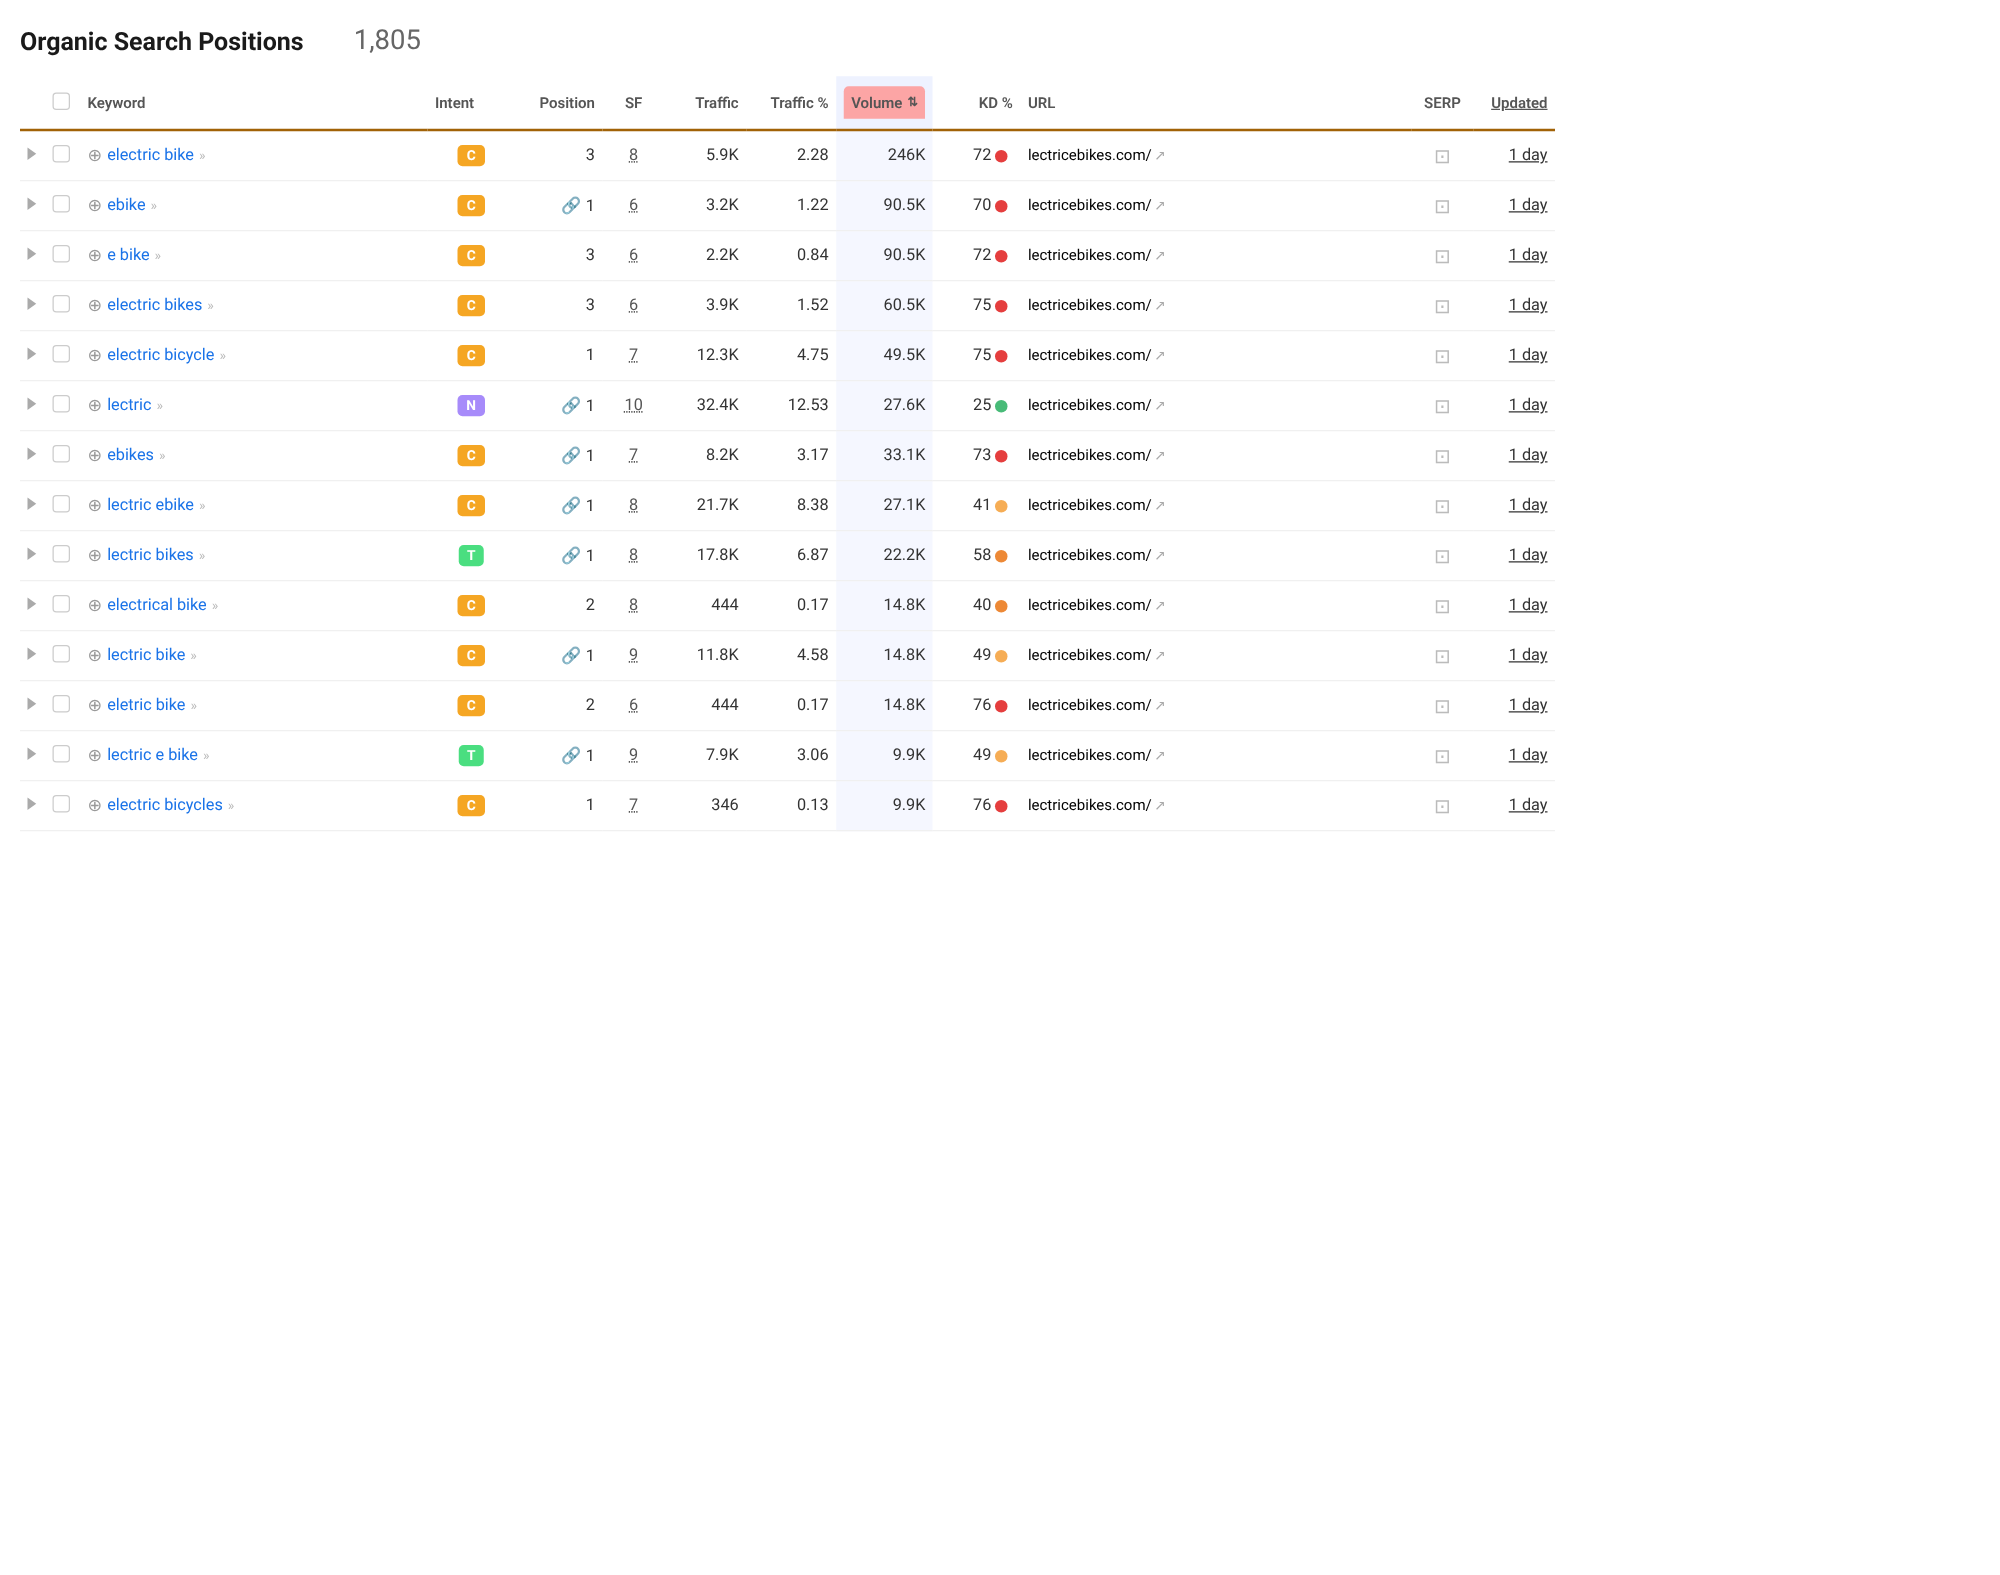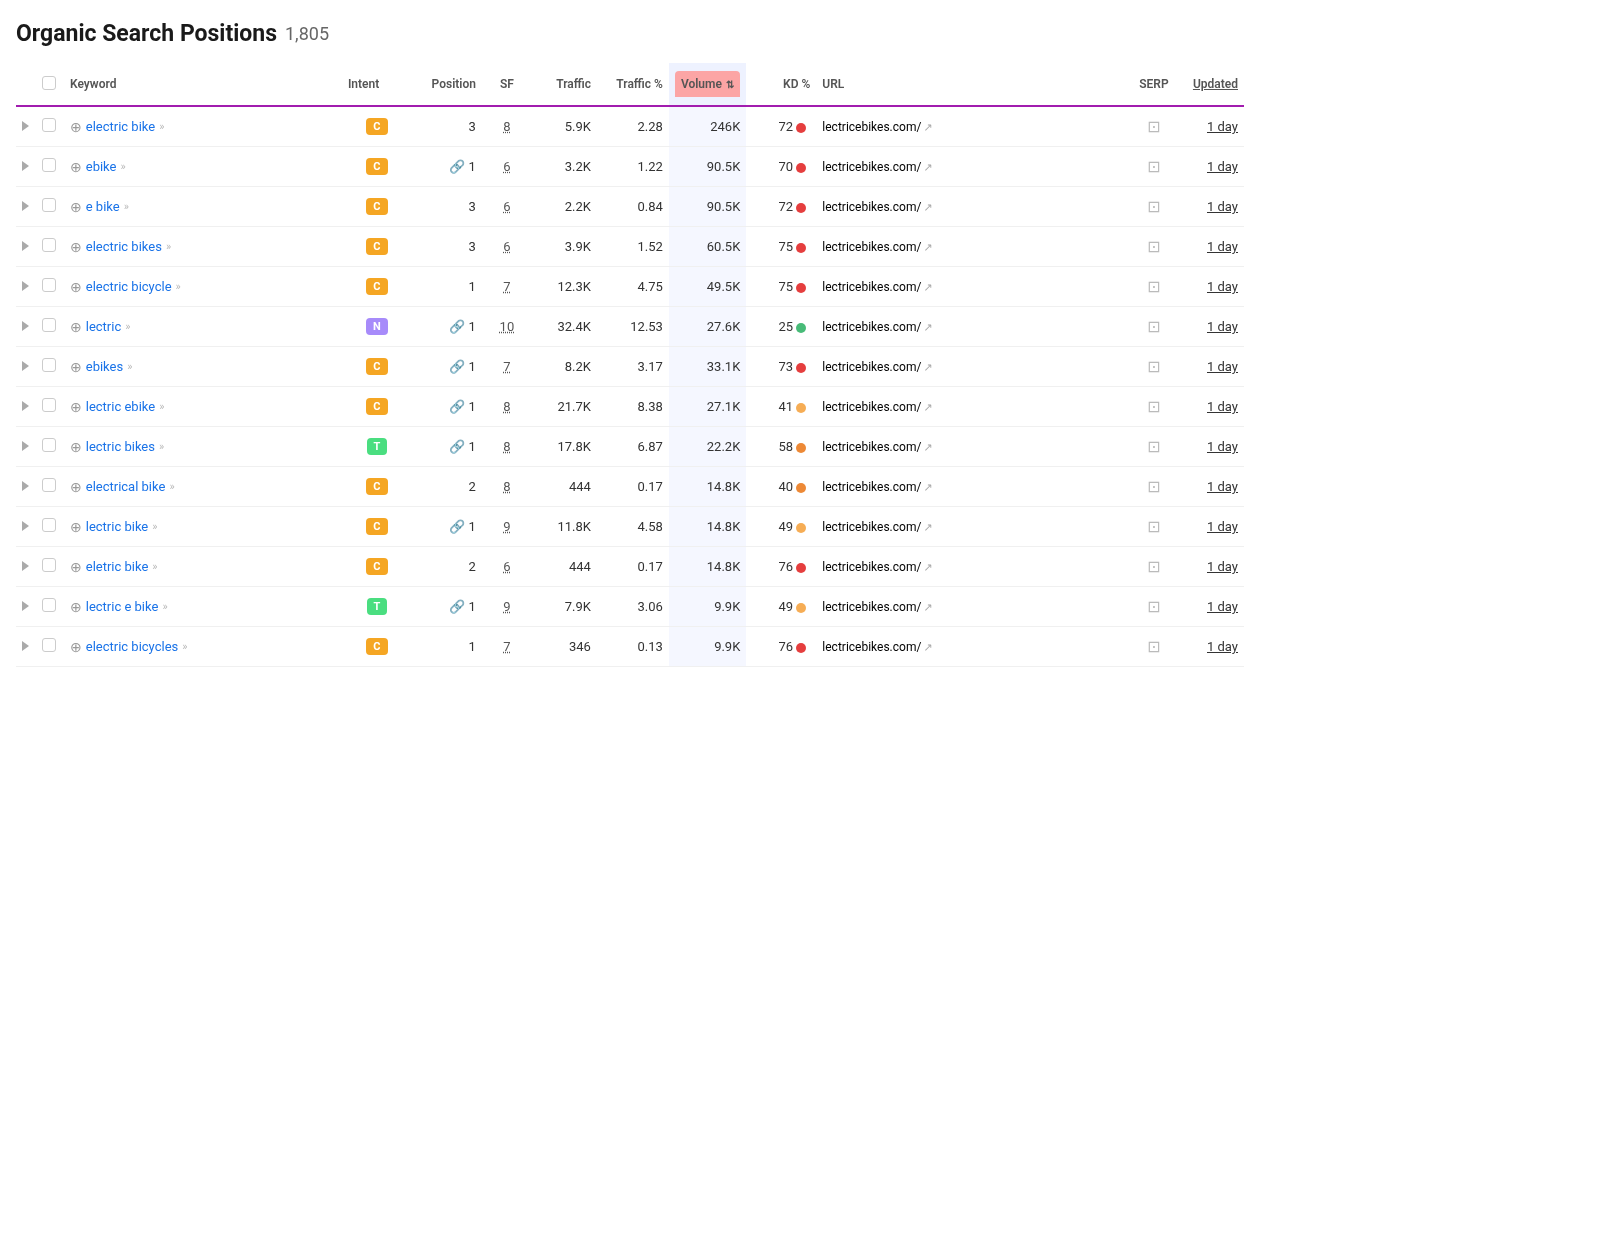--- a/index.html
+++ b/index.html
@@ -18,28 +18,29 @@
       align-items: center;
       justify-content: space-between;
       margin-bottom: 16px;
     }
     .header-left {
       display: flex;
       align-items: center;
       gap: 8px;
     }
     .title {
-      font-size: 23px;
+      font-size: 20px;
       font-weight: 700;
       color: #1a1a1a;
     }
     .count {
-      font-size: 18px;
+      font-size: 22px;
       font-weight: 400;
       color: #666;
+      margin-left: 32px;
     }
     .header-right {
       display: flex;
       align-items: center;
       gap: 10px;
     }
     .btn-add {
       background: #1a73e8;
       color: #fff;
       border: none;
@@ -72,21 +73,21 @@
       padding: 1px 7px;
       font-size: 12px;
       font-weight: 600;
     }
     table {
       width: 100%;
       border-collapse: collapse;
       font-size: 13px;
     }
     thead tr {
-      border-bottom: 2px solid #a21caf;
+      border-bottom: 2px solid #a16207;
     }
     th {
       padding: 8px 6px;
       text-align: left;
       font-weight: 600;
       color: #555;
       white-space: nowrap;
       font-size: 12px;
     }
     th.center, td.center { text-align: center; }

